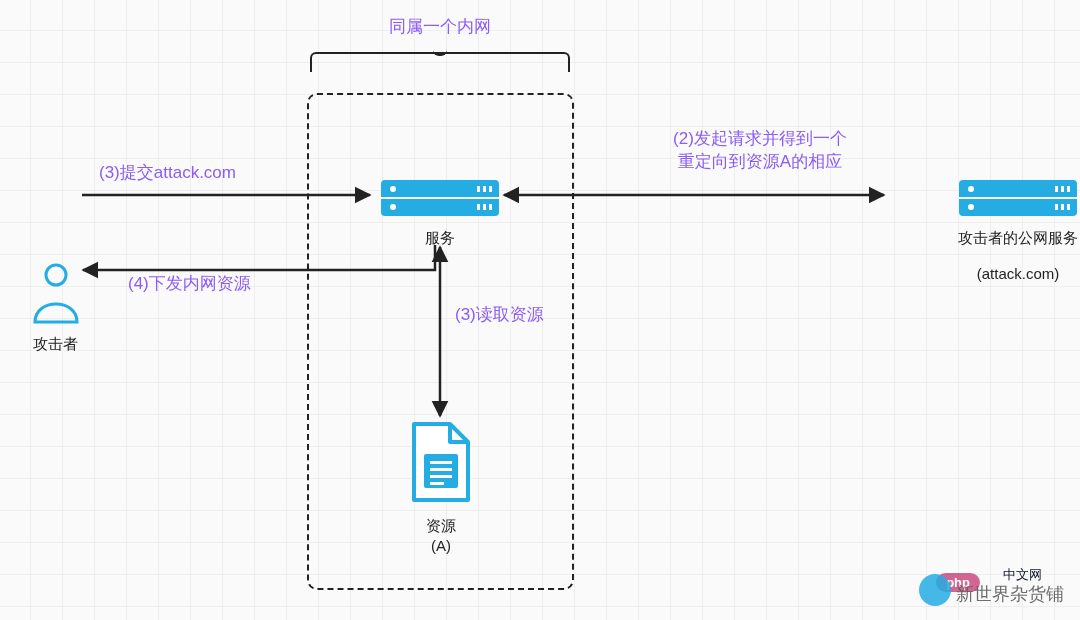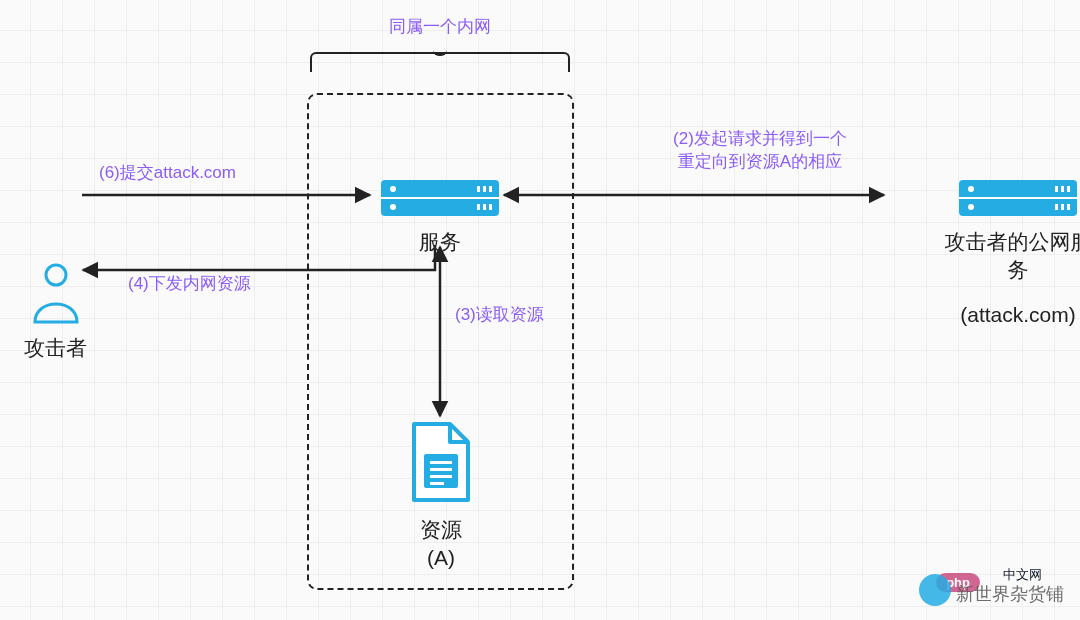--- a/index.html
+++ b/index.html
@@ -34,21 +34,21 @@
       border-bottom: 2px solid #222;
       border-bottom-left-radius: 6px;
       border-bottom-right-radius: 6px;
     }
     .dashed-box {
       position: absolute;
       border: 2.5px dashed #222;
       border-radius: 10px;
     }
     .node { position: absolute; text-align: center; }
-    .node-label { font-size: 21px; color: #222; line-height: 1.35; margin-top: 6px; }
+    .node-label { font-size: 15px; color: #222; line-height: 1.35; margin-top: 6px; }
     .watermark {
       position: absolute; right: 16px; bottom: 14px;
       font-size: 18px; color: #555;
       display: flex; align-items: flex-end; gap: 5px;
       opacity: 0.85;
     }
     .wm-circle { width: 32px; height: 32px; border-radius: 50%; background: #25ade3; }
     .php-pill {
       position: absolute; right: 100px; bottom: 28px;
       background: #be185d; color: #fff;
@@ -114,21 +114,21 @@
     <rect x="18" y="34" width="34" height="34" rx="2" fill="#25ade3"></rect>
     <rect x="24" y="41" width="22" height="3" fill="#fff"></rect>
     <rect x="24" y="48" width="22" height="3" fill="#fff"></rect>
     <rect x="24" y="55" width="22" height="3" fill="#fff"></rect>
     <rect x="24" y="62" width="14" height="3" fill="#fff"></rect>
   </svg>
   <div class="node-label">资源</div>
   <div class="node-label" style="margin-top:0;">(A)</div>
 </div>
 
-<div class="caption" style="left:99px; top:162px; width:190px; text-align:left;">(6)提交attack.com</div>
+<div class="caption" style="left:99px; top:162px; width:190px; text-align:left;">(3)提交attack.com</div>
 <div class="caption" style="left:640px; top:128px; width:240px; text-align:center;">
   <div>(2)发起请求并得到一个</div>
   <div>重定向到资源A的相应</div>
 </div>
 <div class="caption" style="left:455px; top:304px; width:120px; text-align:left;">(3)读取资源</div>
 <div class="caption" style="left:128px; top:273px; width:180px; text-align:left;">(4)下发内网资源</div>
 
 <svg class="edges">
   <defs>
     <marker id="arrow" viewBox="0 0 12 12" refX="10" refY="6" markerWidth="8" markerHeight="8" orient="auto-start-reverse">

